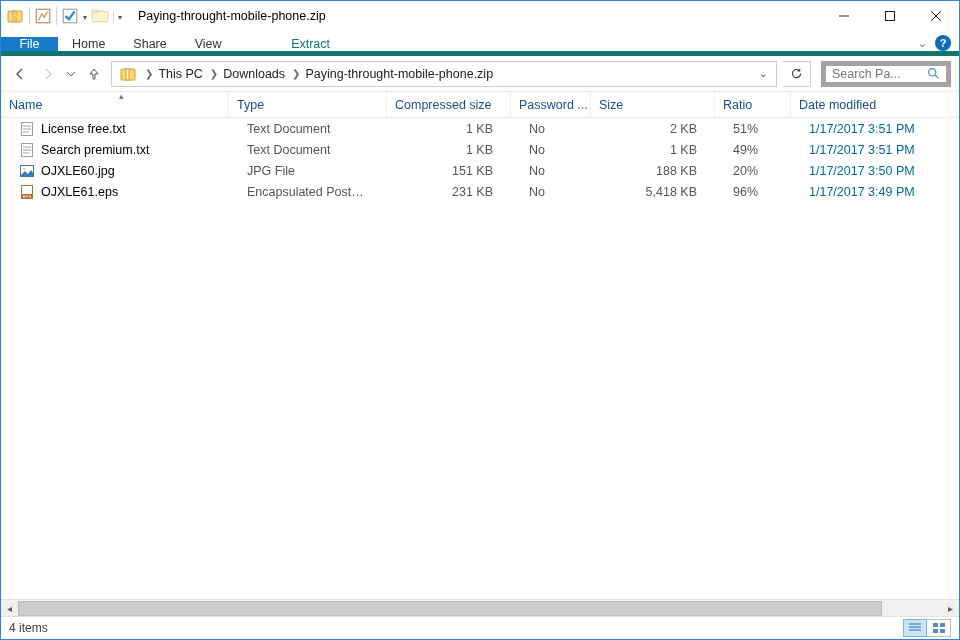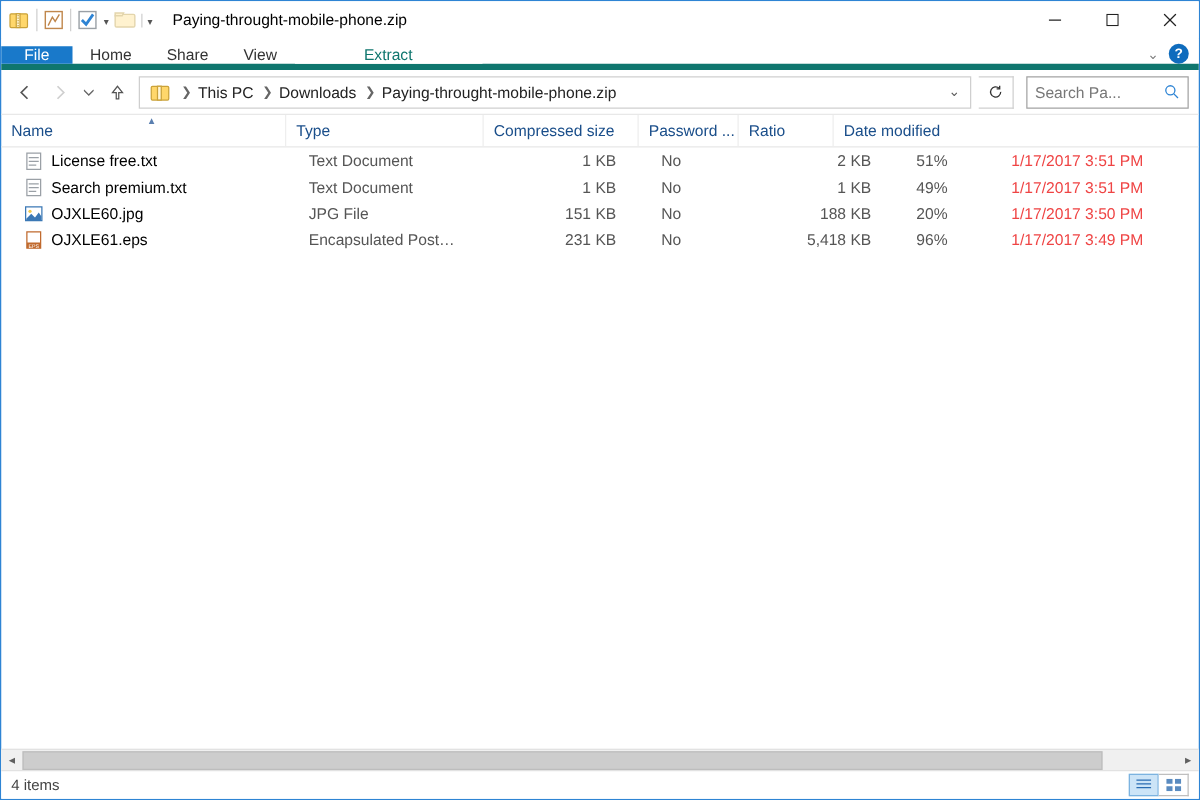--- a/index.html
+++ b/index.html
@@ -60,21 +60,21 @@
     flex:1; height:26px; border:1px solid #cfcfcf; display:flex; align-items:center;
     font-size:12.5px; color:#222; padding:0 2px;
   }
   .addr .zip-icon { width:20px;height:20px; display:flex;align-items:center;justify-content:center; margin:0 4px; }
   .crumb { padding: 0 4px; }
   .crumb-sep { color:#666; font-size:10px; padding:0 1px 0 3px; }
   .addr-tail { margin-left:auto; display:flex; align-items:center; color:#555; }
   .addr-tail span{padding:0 6px;font-size:11px;}
   .refresh{ width:28px;height:26px;border:1px solid #cfcfcf;border-left:0;display:flex;align-items:center;justify-content:center;color:#333; }
   .search {
-    width:130px; height:26px; border:1px solid #a3a3a3; margin-left:4px;
+    width:130px; height:26px; border:5px solid #a3a3a3; margin-left:4px;
     display:flex; align-items:center; color:#777; font-size:12.5px; padding:0 6px; gap:6px;
     white-space:nowrap; overflow:hidden;
   }
   .search .mag{color:#555;font-size:12px;}
 
   
   .colhead {
     height:26px; display:flex; align-items:center; font-size:12.5px; color:#1a4e8a;
     border-bottom:1px solid #e8e8e8; user-select:none; position:relative;
   }
@@ -90,21 +90,21 @@
   
   .filelist { flex:1; overflow:hidden; font-size:12.5px; color:#222; }
   .row { height:21px; display:flex; align-items:center; }
   .cell { padding:0 18px; overflow:hidden; white-space:nowrap; text-overflow:ellipsis; }
   .cell.name{width:228px; display:flex; align-items:center; gap:6px; color:#000;}
   .cell.type{width:158px; color:#555;}
   .cell.csize{width:124px; text-align:right; color:#555;}
   .cell.pwd{width:80px; color:#555;}
   .cell.size{width:124px; text-align:right; color:#555;}
   .cell.ratio{width:76px; color:#555;}
-  .cell.date{flex:1; color:#ef4444;}
+  .cell.date{flex:1; color:#0369a1;}
   .fi { width:16px; height:16px; flex:0 0 16px; }
 
   
   .hscroll {
     height:17px; background:#f0f0f0; border-top:1px solid #e2e2e2;
     display:flex; align-items:center;
   }
   .hs-btn{width:17px;height:17px;display:flex;align-items:center;justify-content:center;color:#606060;font-size:10px;background:#f0f0f0;}
   .hs-track{flex:1;height:17px;background:#f0f0f0;display:flex;align-items:center;}
   .hs-thumb{height:15px;background:#cdcdcd;border:1px solid #bdbdbd;width:93.5%;}
@@ -265,20 +265,23 @@
       <span class="sort-caret">▴</span>
     </div>
     <div class="col type">
         <span>Type</span>
       </div>
     <div class="col csize">
         <span>Compressed size</span>
       </div>
     <div class="col pwd">
         <span>Password ...</span>
+      </div>
+    <div class="col size">
+        <span>Size</span>
       </div>
     <div class="col ratio">
         <span>Ratio</span>
       </div>
     <div class="col date">
         <span>Date modified</span>
       </div>
   </div>
 
   <div class="filelist" id="filelist">

